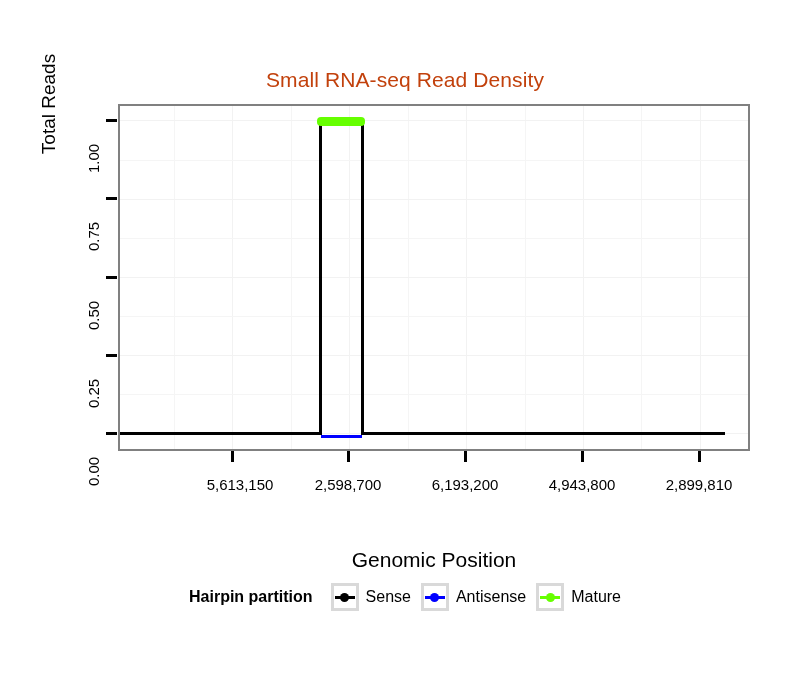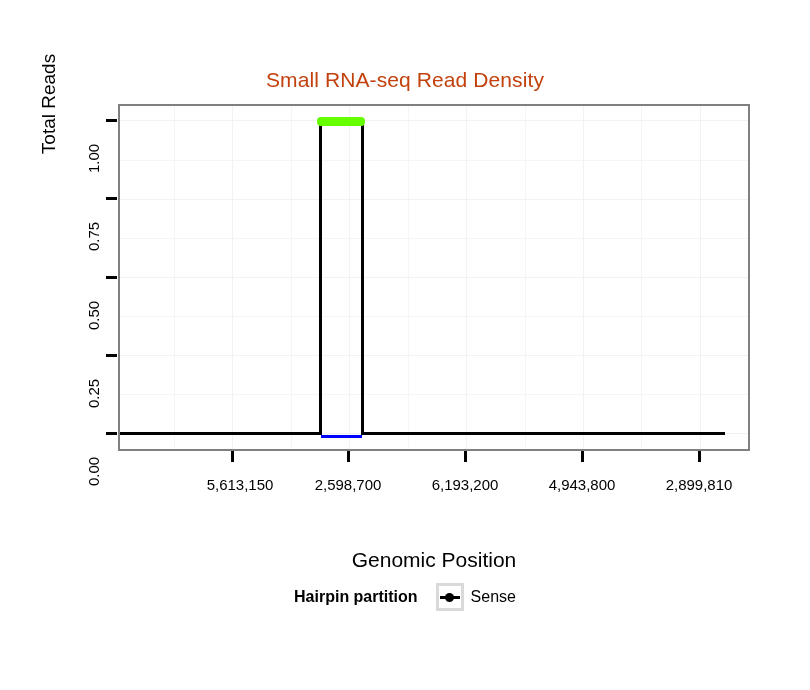--- a/index.html
+++ b/index.html
@@ -286,16 +286,30 @@
     <div id="legend-title">Hairpin partition</div>
 
     <div class="legend-entry">
       <div class="legend-key">
         <div class="key-line" style="background:#000000;"></div>
         <div class="key-point" style="background:#000000;"></div>
       </div>
       <div class="legend-label">Sense</div>
     </div>
 
-
+    <div class="legend-entry">
+      <div class="legend-key">
+        <div class="key-line" style="background:#0000ff;"></div>
+        <div class="key-point" style="background:#0000ff;"></div>
+      </div>
+      <div class="legend-label">Antisense</div>
+    </div>
+
+    <div class="legend-entry">
+      <div class="legend-key">
+        <div class="key-line" style="background:#66ff00;"></div>
+        <div class="key-point" style="background:#66ff00;"></div>
+      </div>
+      <div class="legend-label">Mature</div>
+    </div>
   </div>
 
 </div>
 
 </body></html>

